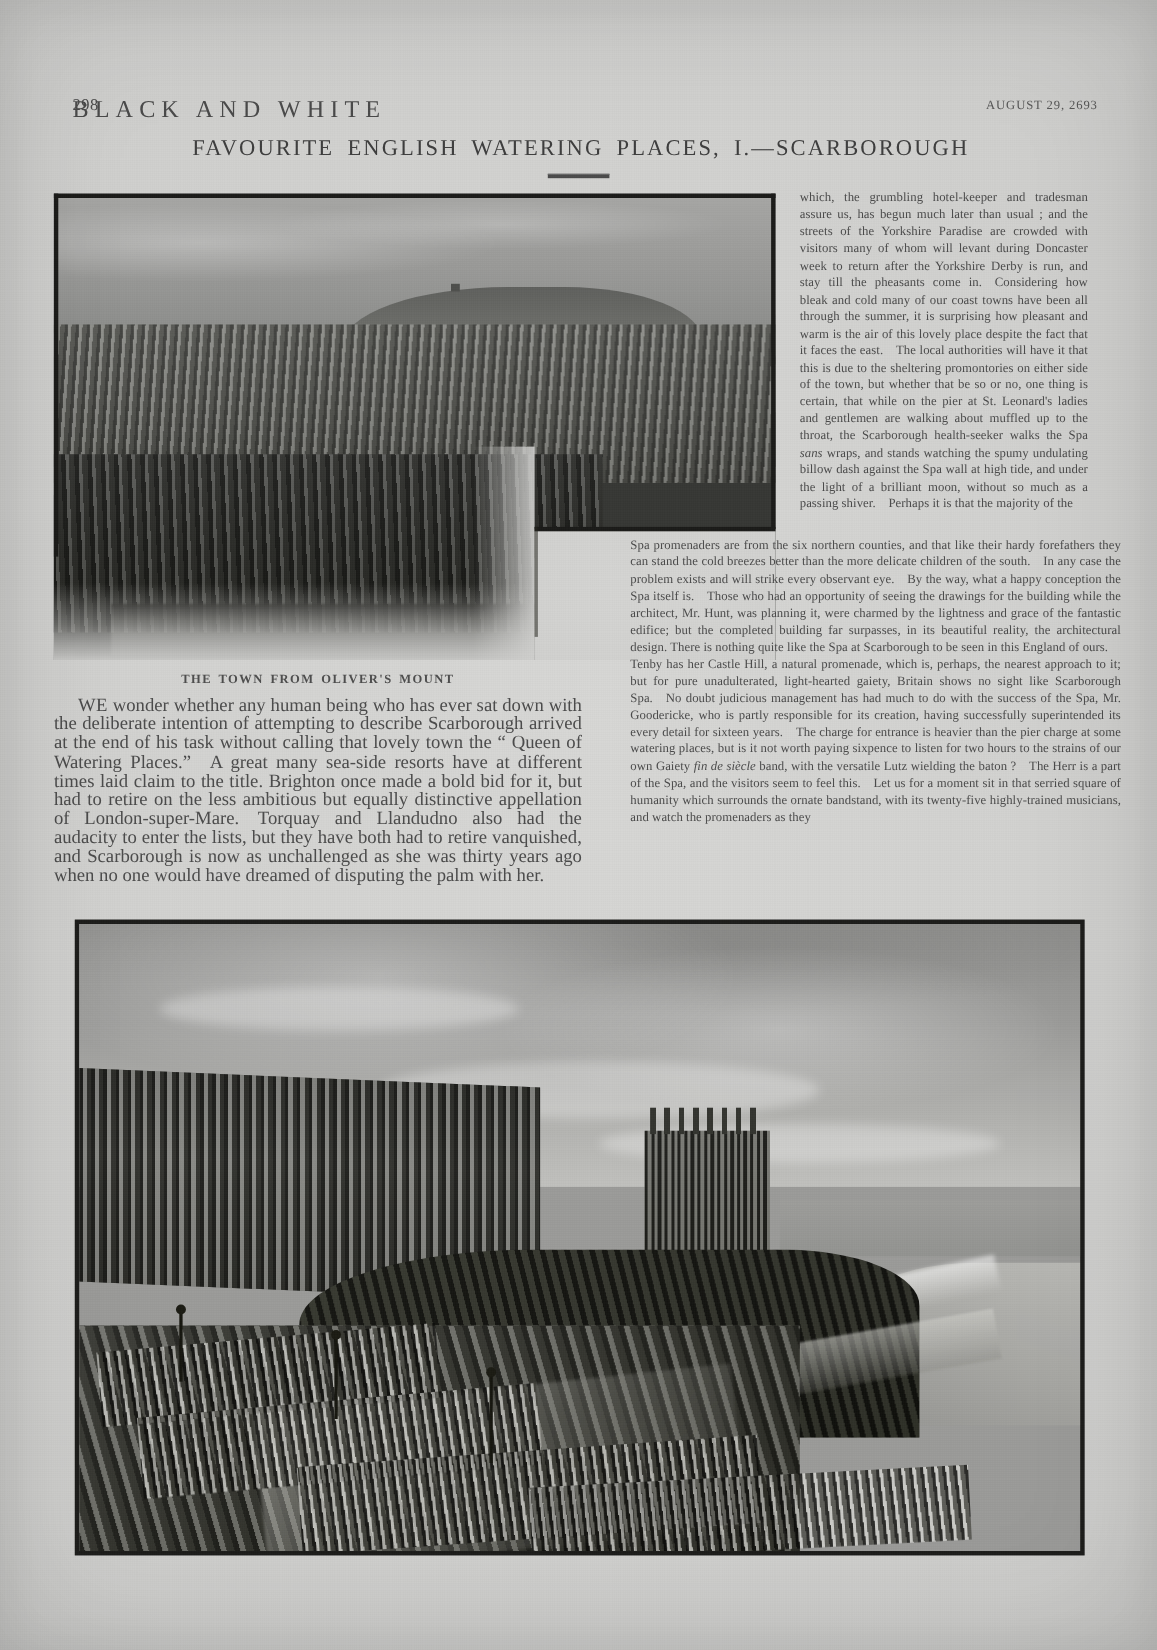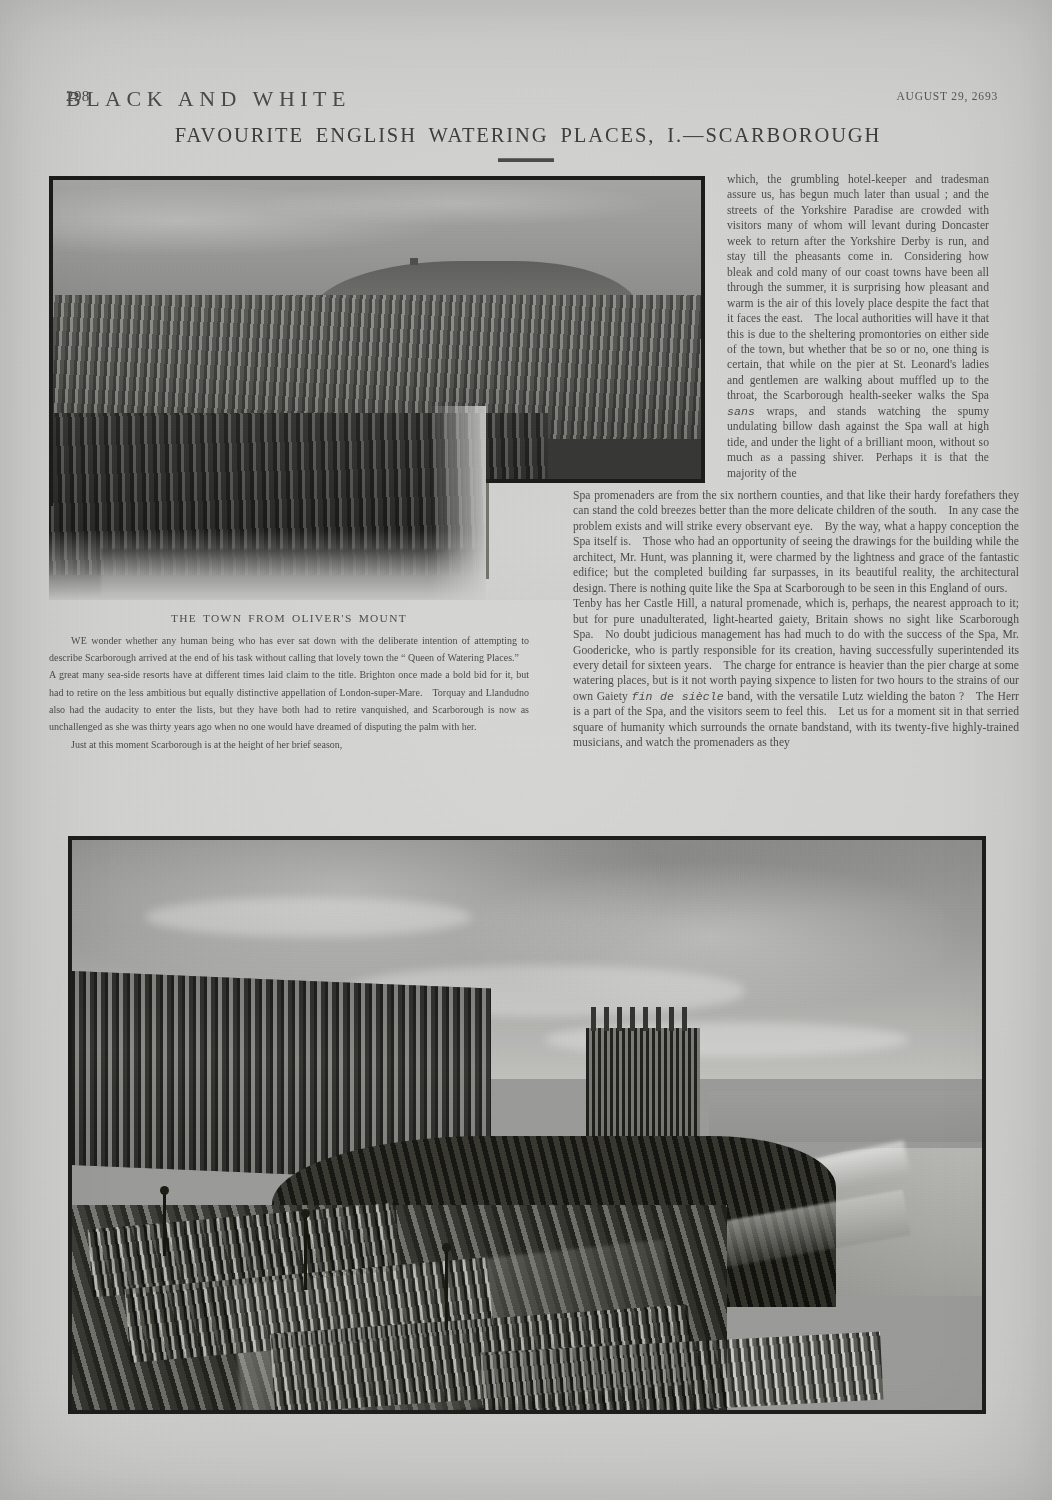--- a/index.html
+++ b/index.html
@@ -119,29 +119,29 @@
     text-align: justify;
     color: #4b4b4b;
     letter-spacing: .05px;
     margin-left: 30px;
   }
   .col-left {
     position: absolute;
     top: 632px;
     left: 49px;
     width: 480px;
-    font-size: 10px;
+    font-size: 17px;
     line-height: 17.2px;
     text-align: justify;
     color: #4b4b4b;
   }
   .col-left p { margin: 0; text-indent: 22px; }
   .col-left p + p { margin-top: 1px; }
   .smallcapslead { font-variant: small-caps; letter-spacing: .3px; }
-  em { font-style: italic; font-family: Liberation Mono, monospace; }
+  em { font-style: italic; }
 
   
   #fig1 {
     position: absolute;
     left: 49px;
     top: 176px;
     width: 656px;
     height: 424px;
   }
   #fig1 .plate {
@@ -226,20 +226,21 @@
   }
 
   .fig-caption {
     position: absolute;
     font-variant: small-caps;
     font-size: 11.4px;
     letter-spacing: 1.3px;
     color: #4d4d4d;
     text-align: center;
     word-spacing: 2px;
+    font-weight: bold;
   }
   #cap1 { top: 612px; left: 49px; width: 480px; }
   #cap2 { top: 1422px; left: 68px; width: 918px; }
 
   
   #fig2 {
     position: absolute;
     left: 68px;
     top: 836px;
     width: 918px;
@@ -375,21 +376,20 @@
     <div class="rule-step-v"></div>
   </div>
   <div class="fig-caption" id="cap1">THE TOWN FROM OLIVER'S MOUNT</div>
 
   <div class="col-right"><span>which, the grumbling hotel-keeper and tradesman assure us, has begun much later than usual ; and the streets of the Yorkshire Paradise are crowded with visitors many of whom will levant during Doncaster week to return after the Yorkshire Derby is run, and stay till the pheasants come in. Considering how bleak and cold many of our coast towns have been all through the summer, it is surprising how pleasant and warm is the air of this lovely place despite the fact that it faces the east. The local authorities will have it that this is due to the sheltering promontories on either side of the town, but whether that be so or no, one thing is certain, that while on the pier at St. Leonard's ladies and gentlemen are walking about muffled up to the throat, the Scarborough health-seeker walks the Spa </span><em>sans</em><span> wraps, and stands watching the spumy undulating billow dash against the Spa wall at high tide, and under the light of a brilliant moon, without so much as a passing shiver. Perhaps it is that the majority of the</span></div>
 
   <div class="col-wide"><span>Spa promenaders are from the six northern counties, and that like their hardy forefathers they can stand the cold breezes better than the more delicate children of the south. In any case the problem exists and will strike every observant eye. By the way, what a happy conception the Spa itself is. Those who had an opportunity of seeing the drawings for the building while the architect, Mr. Hunt, was planning it, were charmed by the lightness and grace of the fantastic edifice; but the completed building far surpasses, in its beautiful reality, the architectural design. There is nothing quite like the Spa at Scarborough to be seen in this England of ours. Tenby has her Castle Hill, a natural promenade, which is, perhaps, the nearest approach to it; but for pure unadulterated, light-hearted gaiety, Britain shows no sight like Scarborough Spa. No doubt judicious management has had much to do with the success of the Spa, Mr. Goodericke, who is partly responsible for its creation, having successfully superintended its every detail for sixteen years. The charge for entrance is heavier than the pier charge at some watering places, but is it not worth paying sixpence to listen for two hours to the strains of our own Gaiety </span><em>fin de siècle</em><span> band, with the versatile Lutz wielding the baton ? The Herr is a part of the Spa, and the visitors seem to feel this. Let us for a moment sit in that serried square of humanity which surrounds the ornate bandstand, with its twenty-five highly-trained musicians, and watch the promenaders as they</span></div>
 
   <div class="col-left">
     <p><span class="smallcapslead">WE</span><span> wonder whether any human being who has ever sat down with the deliberate intention of attempting to describe Scarborough arrived at the end of his task without calling that lovely town the “ Queen of Watering Places.” A great many sea-side resorts have at different times laid claim to the title. Brighton once made a bold bid for it, but had to retire on the less ambitious but equally distinctive appellation of London-super-Mare. Torquay and Llandudno also had the audacity to enter the lists, but they have both had to retire vanquished, and Scarborough is now as unchallenged as she was thirty years ago when no one would have dreamed of disputing the palm with her.</span></p>
-    <p>Just at this moment Scarborough is at the height of her brief season,</p>
   </div>
 
   <div id="fig2">
     <div class="sky2"></div>
     <div class="cloudstreak" style="left:8%;top:10%;width:36%;height:7%;"></div>
     <div class="cloudstreak" style="left:30%;top:22%;width:44%;height:9%;"></div>
     <div class="cloudstreak" style="left:52%;top:32%;width:40%;height:6%;"></div>
     <div class="farown"></div>
     <div class="farown"></div>
     <div class="farown"></div>

